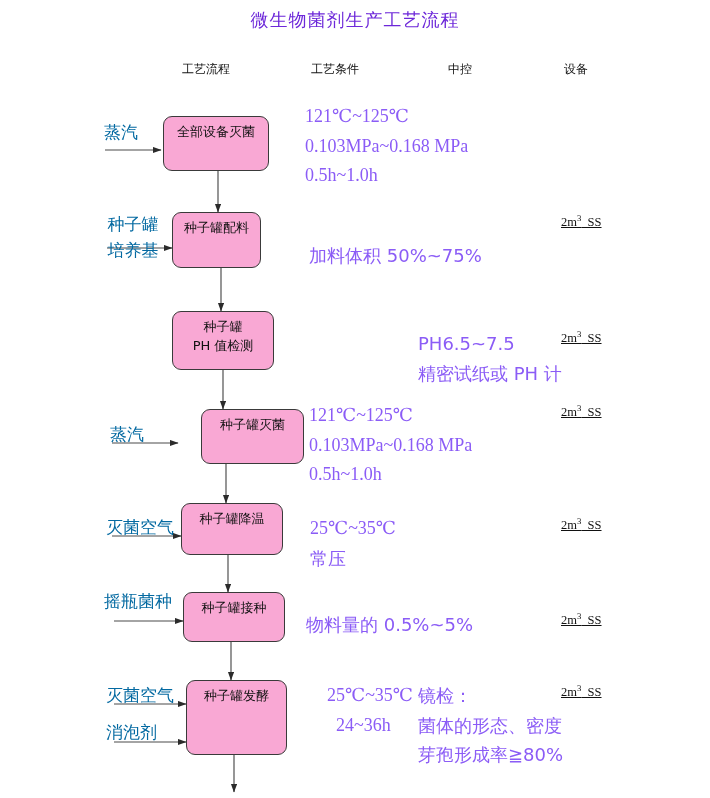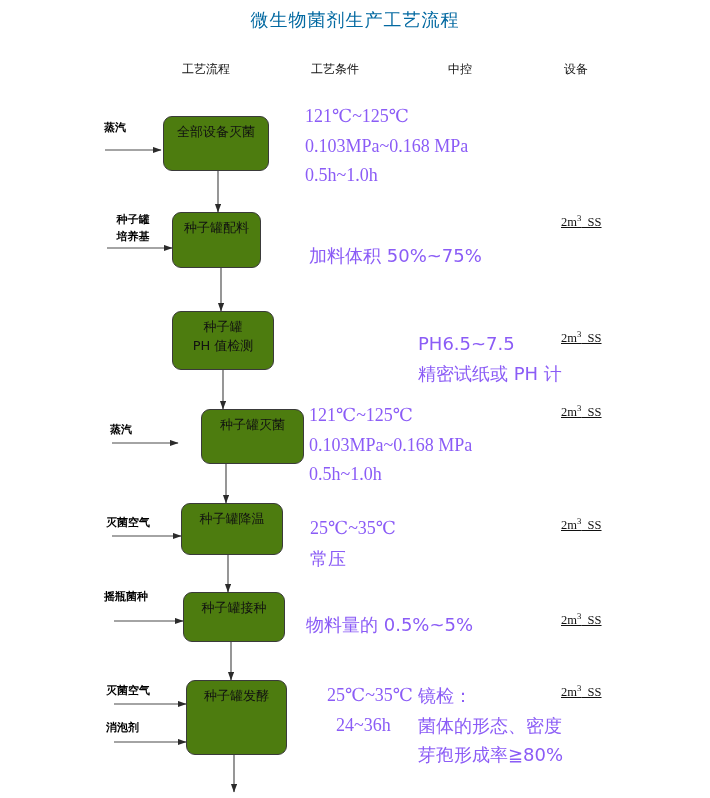--- a/index.html
+++ b/index.html
@@ -23,57 +23,56 @@
   }
 
   #title {
     position: absolute;
     left: 0; top: 8px;
     width: 710px;
     text-align: center;
     font-size: 18px;
     font-family: "DejaVu Sans", "Liberation Sans", sans-serif;
     letter-spacing: 1px;
-    color: #0369a1;
+    color: #6d28d9;
   }
 
   .col-header {
     position: absolute;
     top: 61px;
     font-size: 12px;
     font-family: "DejaVu Sans", "Liberation Sans", sans-serif;
     color: #111;
     white-space: nowrap;
   }
 
   
   .pbox {
     position: absolute;
     box-sizing: border-box;
     border: 1.2px solid #3a3a3a;
     border-radius: 9px;
-    background: #4d7c0f;
+    background: #f9a8d4;
     text-align: center;
     font-family: "DejaVu Sans", "Liberation Sans", sans-serif;
     font-size: 13px;
     line-height: 1.45;
     color: #111;
     padding-top: 6px;
   }
   .pbox .l2 { display: block; }
 
   
   .inlabel {
     position: absolute;
-    font-size: 11px;
+    font-size: 17px;
     font-family: "DejaVu Sans", "Liberation Sans", sans-serif;
     line-height: 1.55;
-    color: #000000;
-    white-space: nowrap;
-    font-weight: bold;
+    color: #0369a1;
+    white-space: nowrap;
   }
 
   
   .coltext {
     position: absolute;
     font-size: 18px;
     line-height: 1.65;
     color: #8b5cf6;
     white-space: nowrap;
   }

